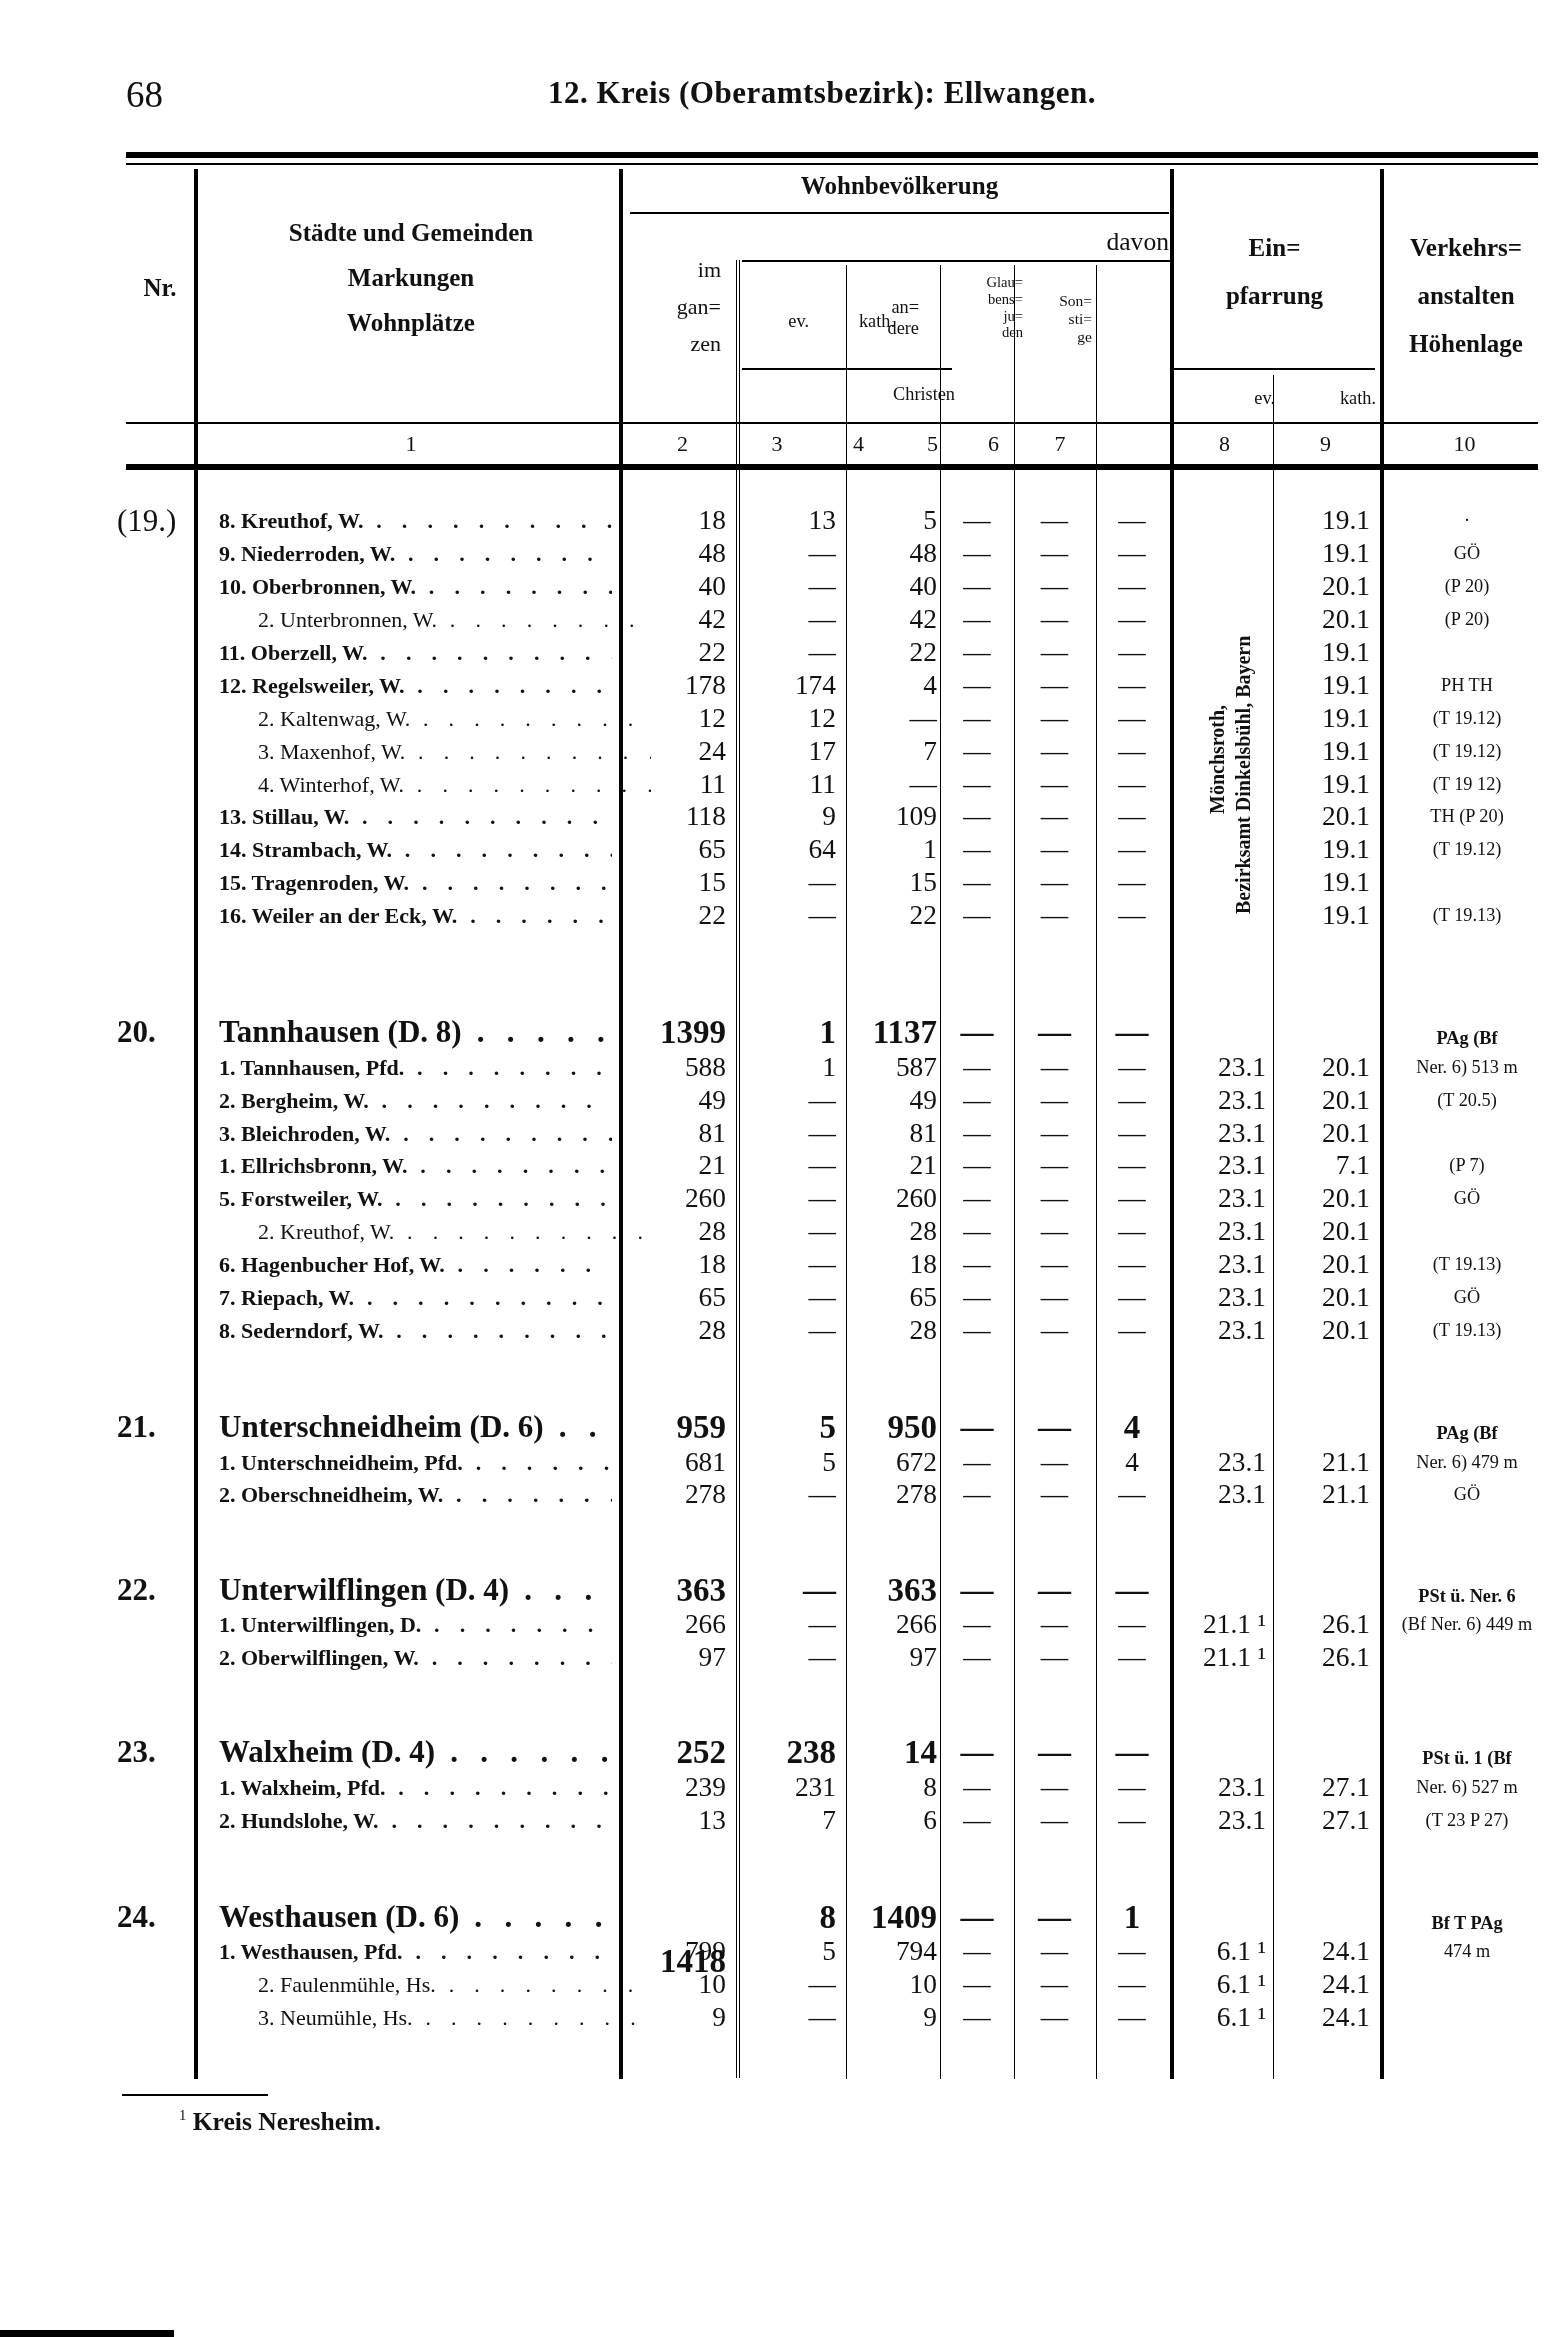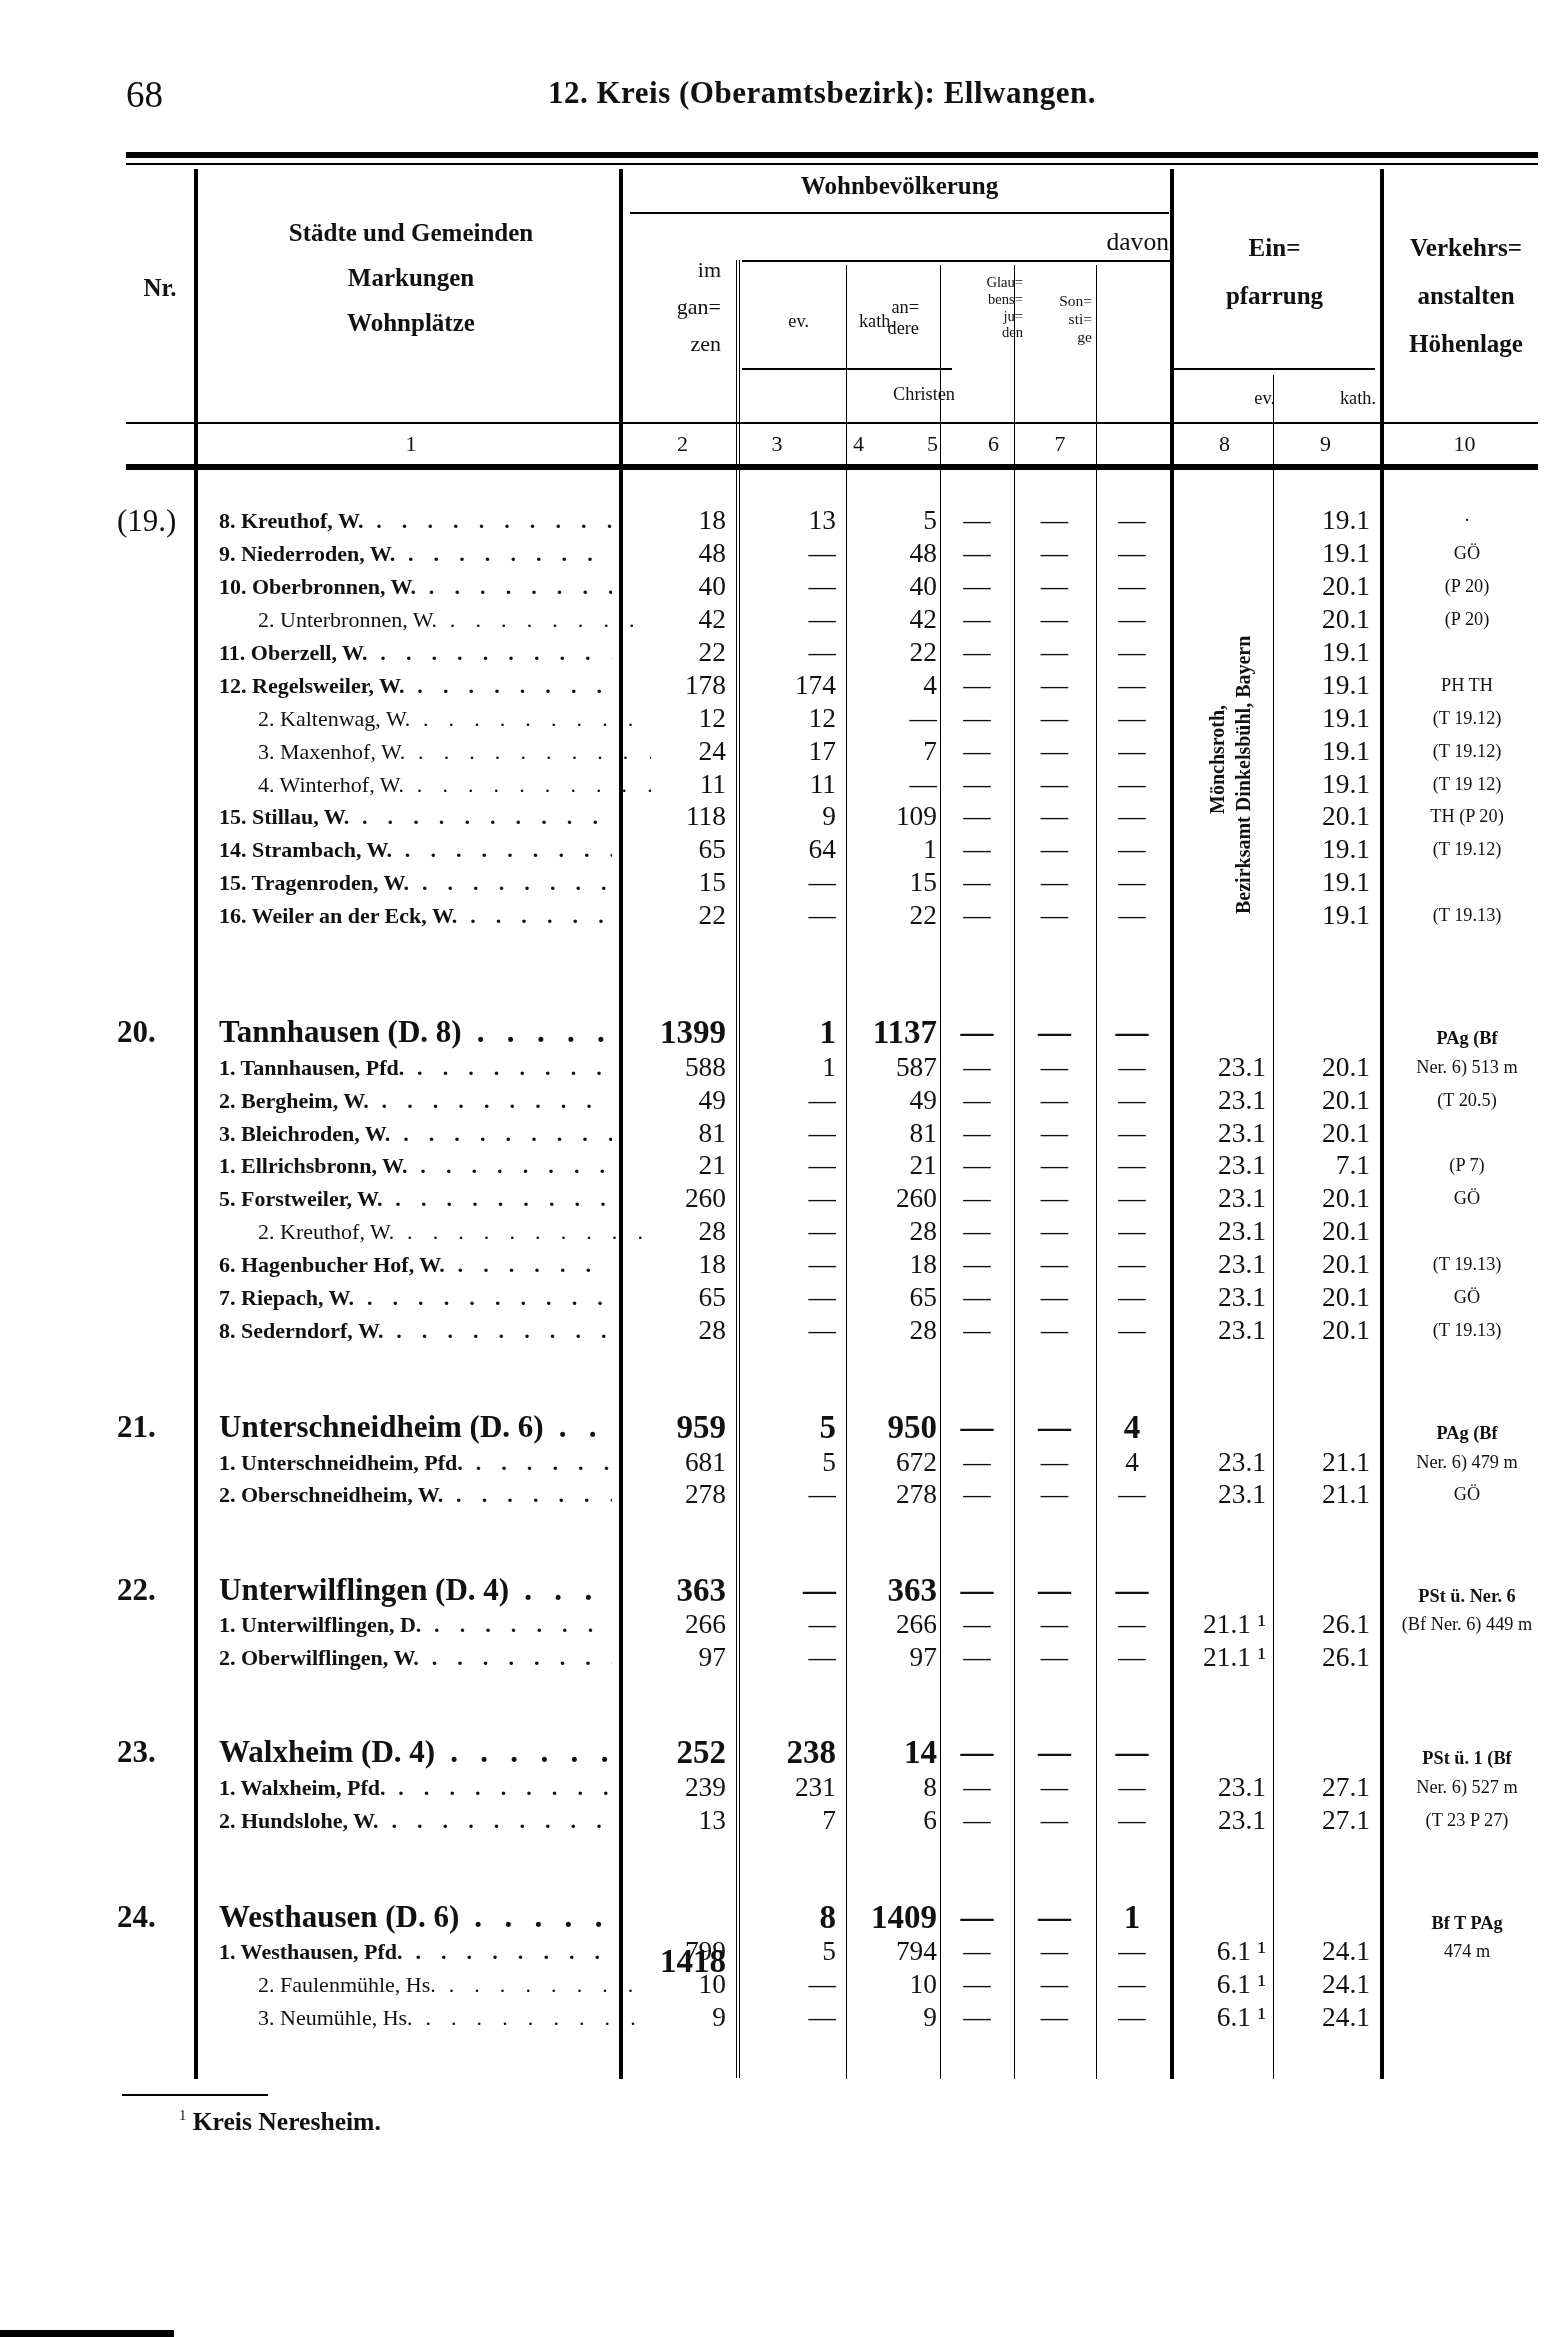--- a/index.html
+++ b/index.html
@@ -237,21 +237,21 @@
       <div class="cell num" style="left: 745px; width: 91px;">11</div>
       <div class="cell num" style="left: 850px; width: 87px;">—</div>
       <div class="cell num" style="left: 944px; width: 66px; text-align: center;">—</div>
       <div class="cell num" style="left: 1017px; width: 75px; text-align: center;">—</div>
       <div class="cell num" style="left: 1099px; width: 66px; text-align: center;">—</div>
       <div class="cell num" style="left: 1179px; width: 87px;"></div>
       <div class="cell num" style="left: 1277px; width: 93px;">19.1</div>
       <div class="cell ann" style="top: 5.5px;">(T 19 12)</div>
     </div>
     <div class="row" style="top: 800px;">
-      <div class="cell place"><span>15. Stillau, W.</span><span class="dots"> . . . . . . . . . . . . . . .</span></div>
+      <div class="cell place"><span>13. Stillau, W.</span><span class="dots"> . . . . . . . . . . . . . . .</span></div>
       <div class="cell num" style="left: 630px; width: 96px;">118</div>
       <div class="cell num" style="left: 745px; width: 91px;">9</div>
       <div class="cell num" style="left: 850px; width: 87px;">109</div>
       <div class="cell num" style="left: 944px; width: 66px; text-align: center;">—</div>
       <div class="cell num" style="left: 1017px; width: 75px; text-align: center;">—</div>
       <div class="cell num" style="left: 1099px; width: 66px; text-align: center;">—</div>
       <div class="cell num" style="left: 1179px; width: 87px;"></div>
       <div class="cell num" style="left: 1277px; width: 93px;">20.1</div>
       <div class="cell ann" style="top: 5.5px;">TH (P 20)</div>
     </div>

